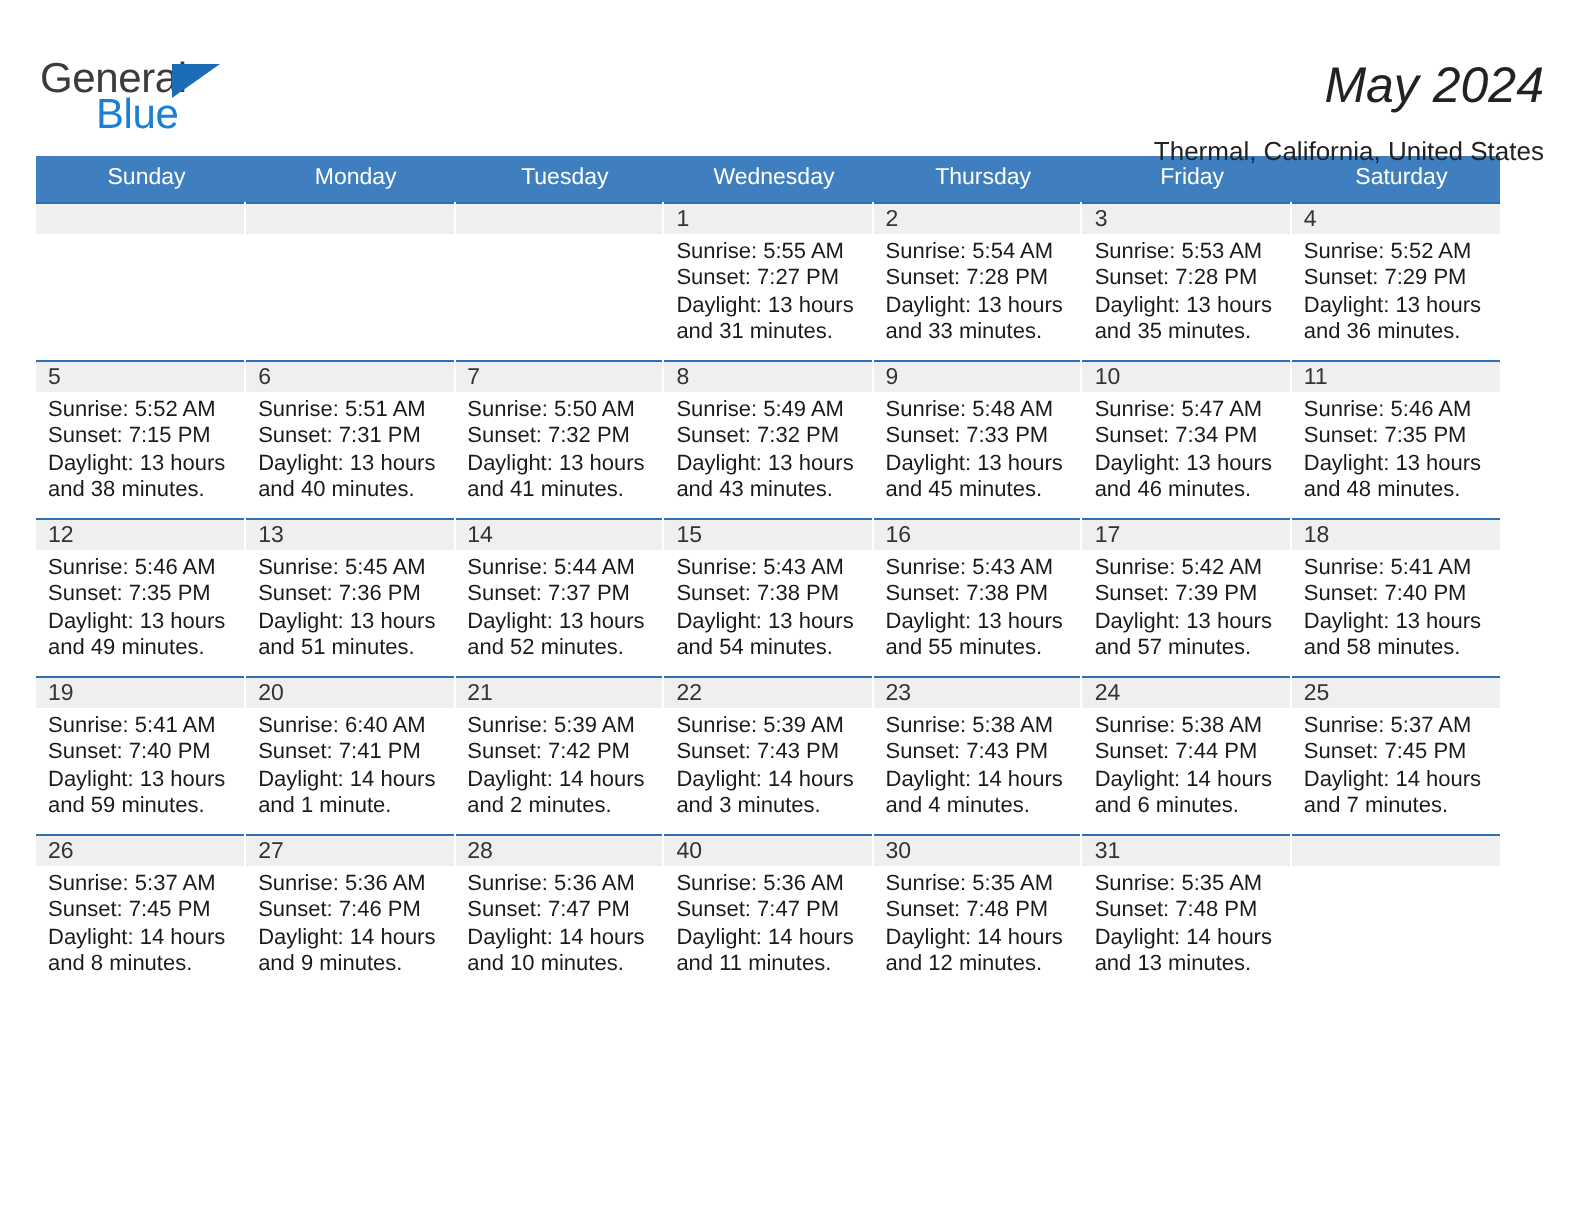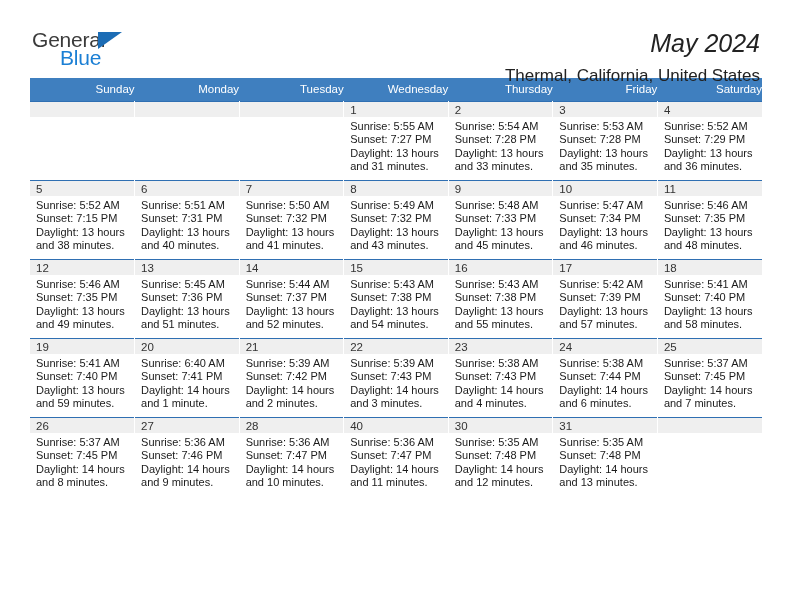--- a/index.html
+++ b/index.html
@@ -12,21 +12,21 @@
     background: #ffffff;
     font-family: "Liberation Sans", sans-serif;
     color: #000000;
     overflow: hidden;
   }
   .page {
     position: relative;
     width: 792px;
     height: 612px;
     box-sizing: border-box;
-    padding: 0 30px;
+    padding: 0 18px;
   }
 
   
   .header {
     display: flex;
     align-items: flex-start;
     justify-content: space-between;
     padding-top: 28px;
     height: 66px;
     box-sizing: border-box;
@@ -68,40 +68,40 @@
     padding-right: 2px;
   }
   .cal-title {
     font-size: 25px;
     color: #222222;
     line-height: 30px;
     white-space: nowrap;
     font-style: italic;
   }
   .cal-subtitle {
-    font-size: 17px;
+    font-size: 13px;
     color: #222222;
     line-height: 20px;
     margin-top: 8px;
     white-space: nowrap;
   }
 
   
   .calendar {
     margin-top: 12px;
     width: 732px;
     border-collapse: collapse;
     table-layout: fixed;
   }
   .calendar th {
     background: #3f7fbf;
     color: #ffffff;
     font-size: 11.5px;
     font-weight: normal;
-    text-align: right;
+    text-align: center;
     padding: 5px 0 6px 6px;
     height: 11px;
     border: none;
   }
   .calendar td {
     width: 104.57px;
     height: 78px;
     vertical-align: top;
     padding: 0;
     border-top: 1px solid #2f6fb2;

